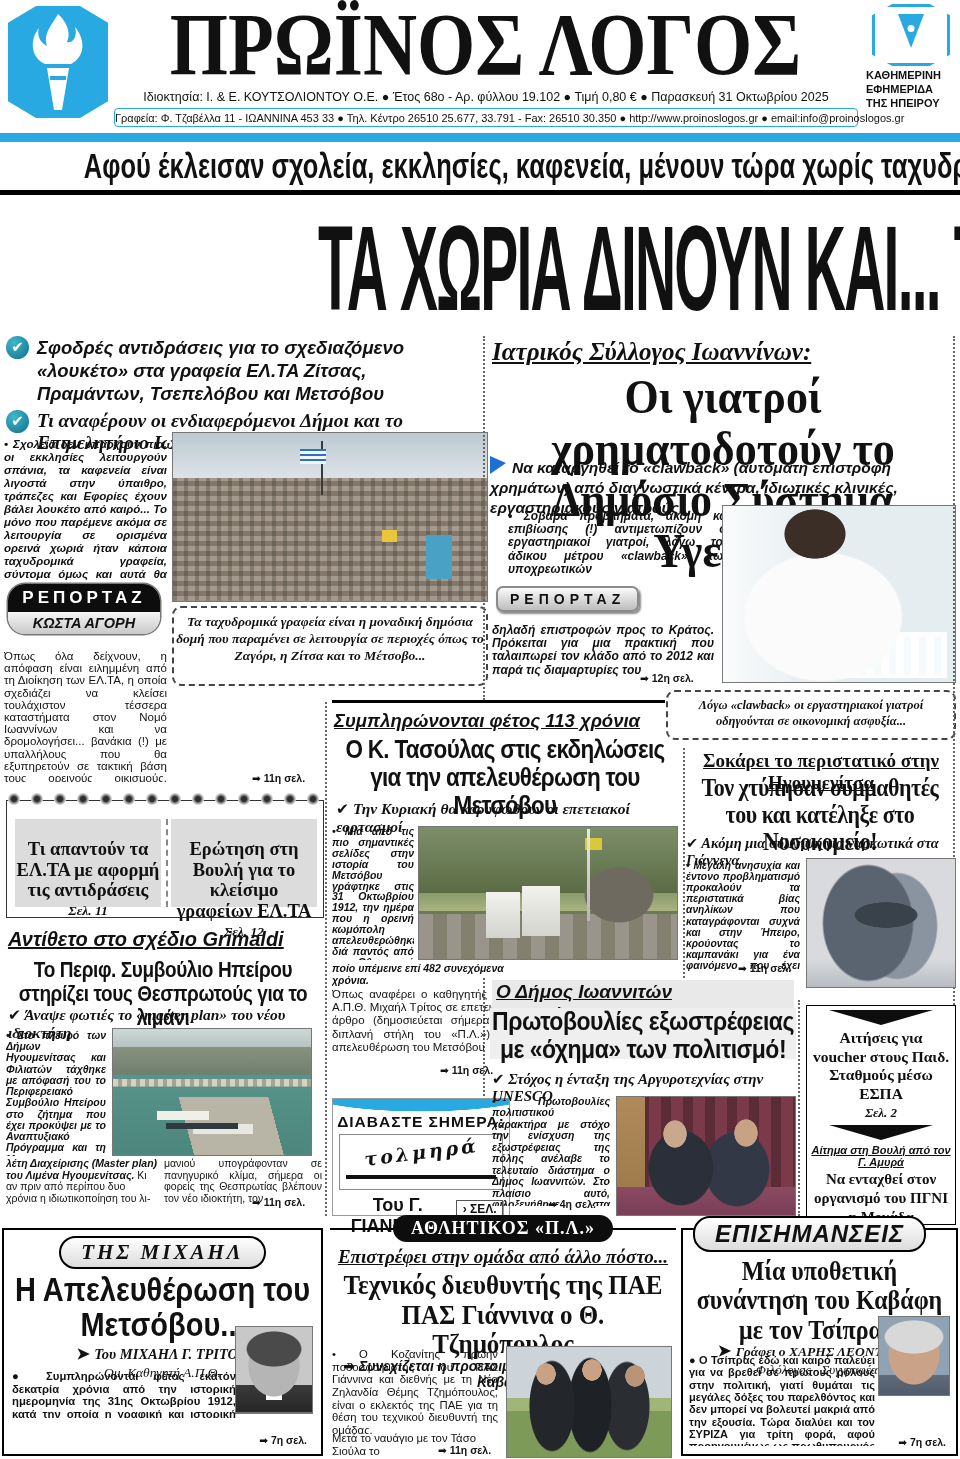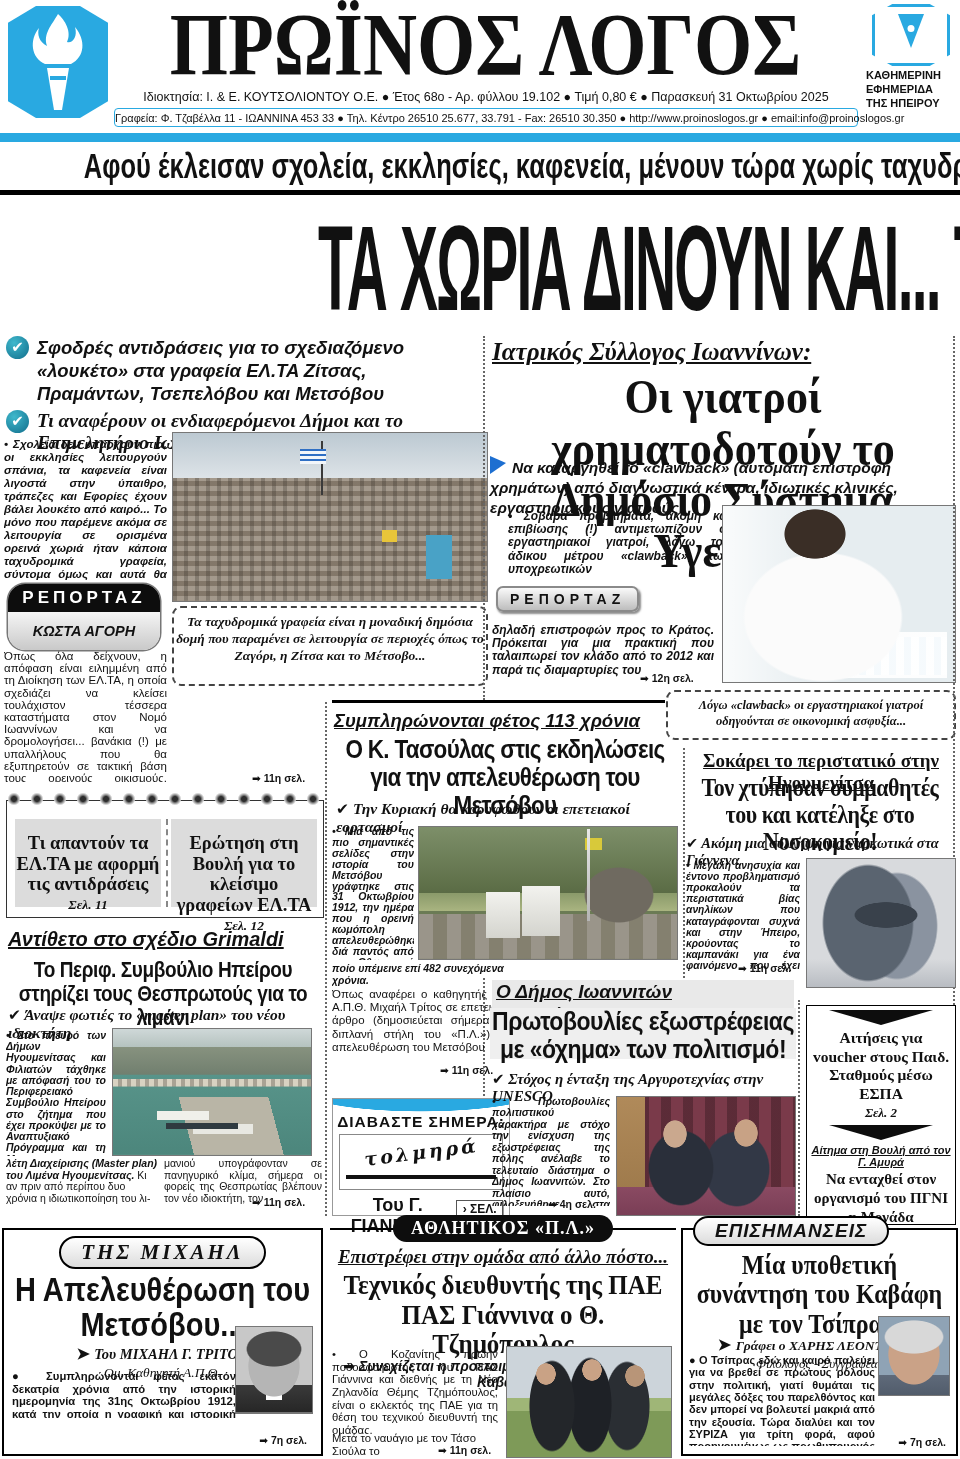--- a/index.html
+++ b/index.html
@@ -35,27 +35,27 @@
   .kicker span{display:inline-block;font-weight:bold;font-size:30px;white-space:nowrap;transform:scale(.85,1.18);transform-origin:center top}
   .kickrule{left:0;top:190px;width:960px;height:5px;background:#000}
   .mainhead{left:0;top:200px;width:960px;text-align:center}
   .mainhead span{display:inline-block;font-weight:800;font-size:95px;letter-spacing:-3px;white-space:nowrap;transform:scale(.60,1.26);transform-origin:center top}
   
   .chk{display:inline-block;width:23px;height:23px;border-radius:50%;background:radial-gradient(circle at 35% 30%,#3fb8cc,#116e8c);color:#fff;font-size:15px;line-height:23px;text-align:center;font-style:normal;flex:0 0 23px;font-family:"DejaVu Sans",sans-serif}
   .bulrow{display:flex;gap:8px;align-items:flex-start;margin-bottom:5px}
   
   .badge-split{border-radius:17px;overflow:hidden;box-shadow:0 0 0 1.5px #777;text-align:center}
   .badge-split .t{background:#0d0d0d;color:#fff;font-weight:bold;font-size:17px;letter-spacing:4px;padding:4px 0}
-  .badge-split .a{background:linear-gradient(#f5f5f5,#c9c9c9);font-weight:bold;font-style:italic;font-size:14.5px;padding:11px 0}
+  .badge-split .a{background:linear-gradient(#f5f5f5,#c9c9c9);font-weight:bold;font-style:italic;font-size:14.5px;padding:3px 0}
   .btn-rep{display:inline-block;border:2px solid #8a8a8a;border-radius:7px;background:linear-gradient(#fafafa,#bdbdbd);font-weight:bold;font-size:14px;letter-spacing:5px;padding:3px 12px;box-shadow:1.5px 2px 2px rgba(0,0,0,.45)}
   
   .notebook{left:6px;top:800px;width:318px;height:118px;border:1.5px solid #333;background:#fff}
   .spiral{position:absolute;left:-2px;top:-11px;width:322px;height:22px;background:radial-gradient(circle at 9px 9px,#2e2e2e 2.5px,#8a8a8a 4px,#d5d5d5 5.5px,transparent 6.5px);background-size:23px 22px;background-repeat:repeat-x}
   .nb-item{position:absolute;top:18px;height:88px;background:#dcdcdc;text-align:center;font-family:"Liberation Serif",serif;font-weight:bold}
-  .nb-title{font-size:18.5px;line-height:1.12;padding-top:14px}
+  .nb-title{font-size:18.5px;line-height:1.12;padding-top:20px}
   .nb-page{font-style:italic;font-size:13.5px;margin-top:2px}
   .nb-div{position:absolute;left:159px;top:18px;height:88px;border-left:2px dashed #888}
   
   .photo{position:absolute;border:1px solid #777;background-repeat:no-repeat}
   .ph-post{background-color:#95897a;background-image:
     repeating-linear-gradient(180deg,#2f6fc4 0 2.5px,#f2f6fa 2.5px 5px),
     linear-gradient(#3a3a3a,#3a3a3a),
     linear-gradient(#49a2c6,#49a2c6),
     linear-gradient(#e8c53a,#e8c53a),
     linear-gradient(#bcc9d2,#dde3e7),
@@ -311,21 +311,21 @@
     <div class="serif bi uline ctr" style="font-size:19px;margin-top:4px">Επιστρέφει στην ομάδα από άλλο πόστο...</div>
     <div class="serif b ctr" style="font-size:25px;line-height:1.06;margin-top:2px"><span class="scaleY11">Τεχνικός διευθυντής της ΠΑΕ ΠΑΣ Γιάννινα ο Θ. Τζημόπουλος</span></div>
     <div class="bi ctr" style="font-size:14px;margin-top:8px"><span class="ar checkmark">➡</span> <span>Συνεχίζεται η προετοιμασία για το ματς με την Καβάλα</span></div>
     <div class="just oh" style="position:absolute;left:2px;top:118px;width:166px;height:86px;font-size:11.3px;line-height:1.12">• Ο Κοζανίτης πρώην ποδοσφαιριστής του ΠΑΣ Γιάννινα και διεθνής με τη Νέα Ζηλανδία Θέμης Τζημόπουλος, είναι ο εκλεκτός της ΠΑΕ για τη θέση του τεχνικού διευθυντή της ομάδας.</div>
     <div class="oh" style="position:absolute;left:2px;top:202px;width:166px;height:24px;font-size:11.3px;line-height:1.12">Μετά το ναυάγιο με τον Τάσο Σιούλα το</div>
     <div class="jump" style="position:absolute;left:108px;top:214px"><span class="ar">➡</span> <span>11η σελ.</span></div>
     <div class="photo ph-foot" style="left:176px;top:116px;width:166px;height:112px"></div>
   </div>
 
   <div class="abs bbox" style="left:681px;top:1228px;width:277px;height:228px">
-    <div style="margin-top:-14px;margin-left:10px"><span class="pill-outline" style="font-family:'Liberation Sans',sans-serif;font-size:19px;letter-spacing:1px">ΕΠΙΣΗΜΑΝΣΕΙΣ</span></div>
+    <div style="margin-top:-14px;margin-left:10px"><span class="pill-outline" style="font-family:'Liberation Sans',sans-serif;font-size:24px;letter-spacing:1px">ΕΠΙΣΗΜΑΝΣΕΙΣ</span></div>
     <div class="serif b ctr" style="font-size:24px;line-height:1.1;margin-top:4px"><span class="scaleY11">Μία υποθετική συνάντηση του Καβάφη με τον Τσίπρα...</span></div>
     <div style="text-align:center;margin-top:6px">
       <span class="b">➤</span>
       <span class="bi serif" style="font-size:13.5px">Γράφει ο ΧΑΡΗΣ ΛΕΟΝΤΑΡΗΣ,</span><br>
       <span class="serif" style="font-style:italic;font-size:13px">Φιλόλογος - Συγγραφέας</span>
     </div>
     <div class="photo ph-leon" style="right:6px;top:86px;width:72px;height:80px"></div>
     <div class="b just oh" style="position:absolute;left:6px;top:124px;width:186px;height:92px;font-size:11px;line-height:1.12">● Ο Τσίπρας εδώ και καιρό παλεύει για να βρεθεί σε πρώτους ρόλους στην πολιτική, γιατί θυμάται τις μεγάλες δόξες του παρελθόντος και δεν μπορεί να βολευτεί μακριά από την εξουσία. Τώρα διαλύει και τον ΣΥΡΙΖΑ για τρίτη φορά, αφού προηγουμένως ως πρωθυπουργός ευτέλισε την Αριστερά, προκαλώντας στη χώρα μεγάλες και αγιάτρευτες πληγές, όπως για παράδειγμα είναι</div>
     <div class="jump" style="position:absolute;right:10px;bottom:6px"><span class="ar">➡</span> <span>7η σελ.</span></div>
   </div>

